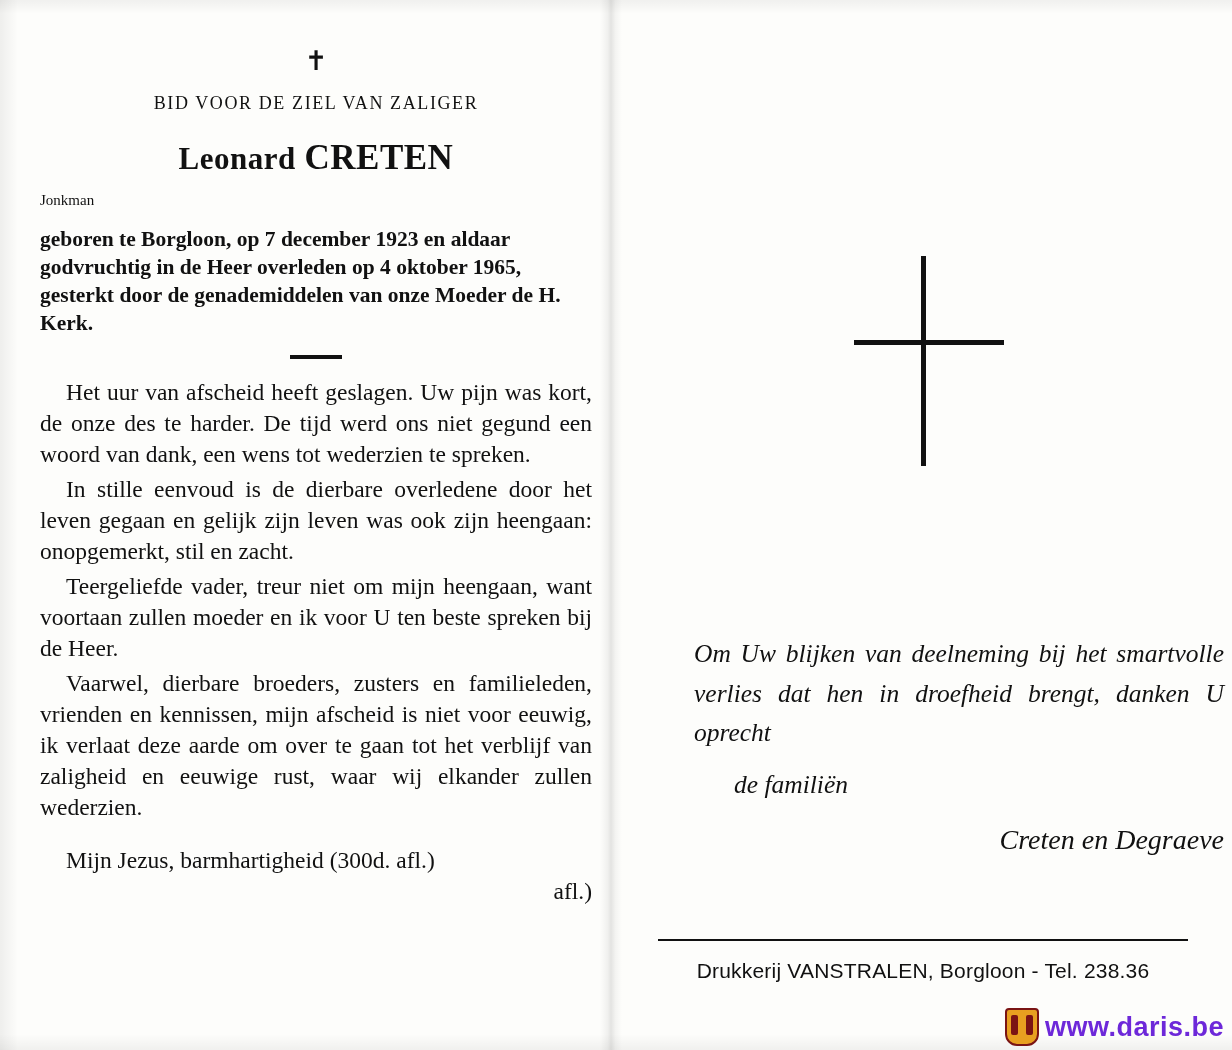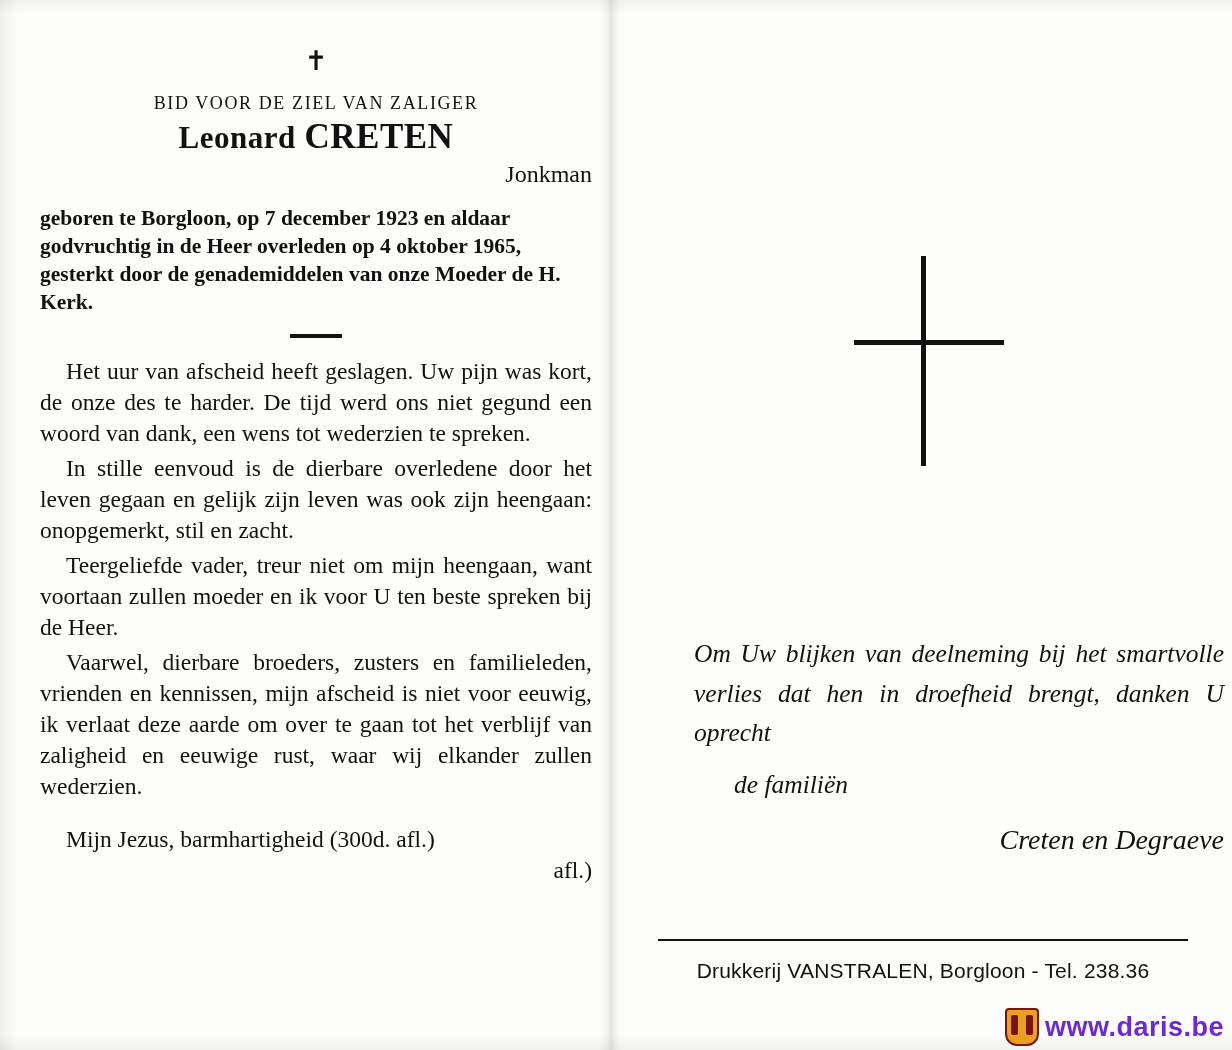--- a/index.html
+++ b/index.html
@@ -76,33 +76,33 @@
   .bid-line {
     text-align: center;
     font-size: 18px;
     letter-spacing: 1.6px;
     margin-top: 18px;
   }
   .deceased-name {
     text-align: center;
     font-size: 33px;
     font-weight: bold;
-    margin-top: 3px;
+    margin-top: 24px;
     letter-spacing: 0.5px;
   }
   .deceased-name .first {
     font-size: 31px;
   }
   .deceased-name .last {
     font-size: 35px;
   }
   .status {
-    text-align: right;
-    font-size: 24px;
-    margin-top: 4px;
+    text-align: left;
+    font-size: 15px;
+    margin-top: 14px;
   }
   .bio {
     margin-top: 17px;
     font-size: 21.5px;
     font-weight: bold;
     line-height: 1.30;
     text-align: left;
   }
   .rule {
     width: 52px;

